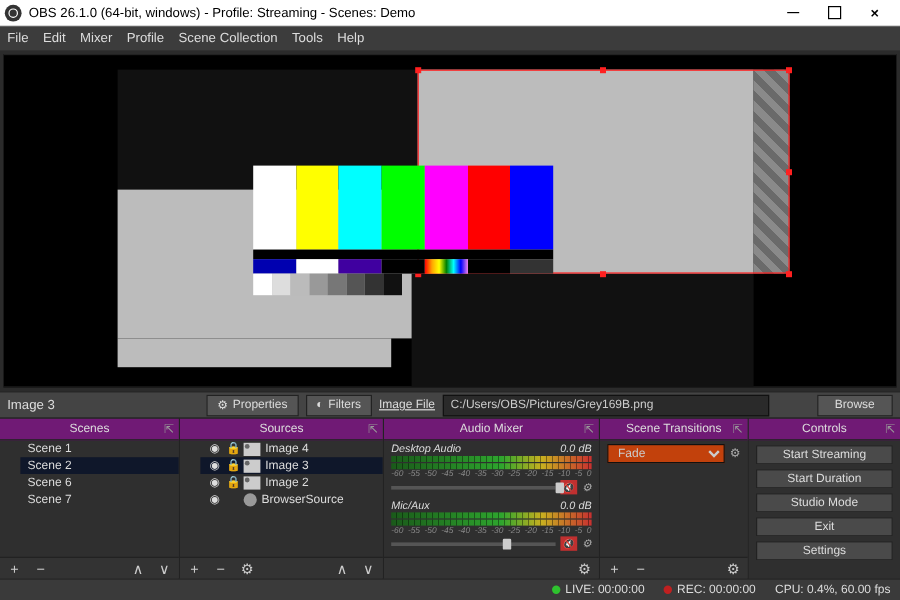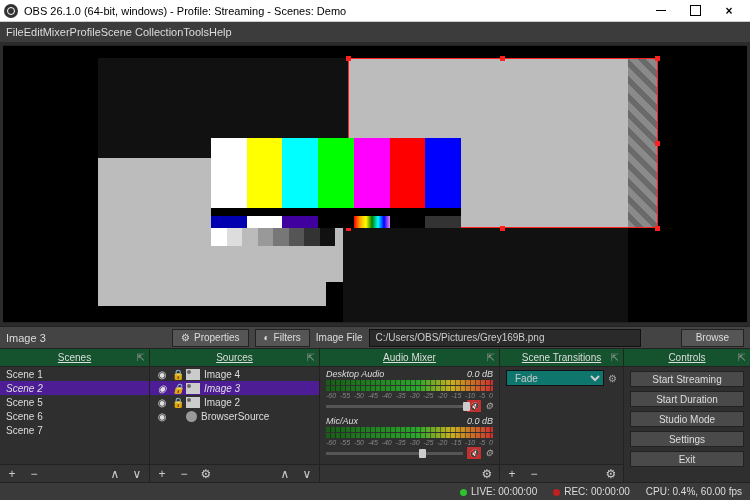--- a/index.html
+++ b/index.html
@@ -5,61 +5,61 @@
 * { margin: 0; padding: 0; box-sizing: border-box; font-family: "Segoe UI", Arial, sans-serif; }
 body { width: 750px; height: 500px; background: #2b2b2b; color: #ddd; font-size: 11px; overflow: hidden; }
 .titlebar { height: 22px; background: #fff; color: #000; display: flex; align-items: center; padding: 0 4px; border-bottom: 1px solid #ccc; }
 .titlebar-icon { width: 14px; height: 14px; border-radius: 50%; background: #333; margin-right: 6px; display: flex; align-items: center; justify-content: center; }
 .titlebar-icon::after { content: ""; width: 6px; height: 6px; border: 1px solid #fff; border-radius: 50%; }
 .titlebar-text { flex: 1; font-size: 11px; }
 .winbtn { width: 34px; height: 22px; display: flex; align-items: center; justify-content: center; font-size: 12px; cursor: pointer; }
 .winbtn.min::after { content: ""; width: 10px; border-top: 1px solid #000; }
 .winbtn.max::after { content: ""; width: 9px; height: 9px; border: 1px solid #000; }
 .winbtn.close { font-weight: bold; }
-.menubar { height: 20px; background: #3c3c3c; display: flex; align-items: center; padding: 0 6px; gap: 0; color: #ddd; }
+.menubar { height: 20px; background: #3c3c3c; display: flex; align-items: center; padding: 0 6px; gap: 12px; color: #ddd; }
 .menubar span { cursor: pointer; font-size: 11px; }
 .preview { height: 278px; background: #000; position: relative; border-top: 1px solid #222; border-bottom: 1px solid #222; margin: 3px; }
 .prev-dark { position: absolute; background: #111; }
 .prev-gray { position: absolute; background: #bcbcbc; }
 .sel-rect { position: absolute; border: 1px solid #ff2020; }
 .sel-handle { position: absolute; width: 5px; height: 5px; background: #ff2020; }
 .stripes { position: absolute; background: repeating-linear-gradient(45deg, #8a8a8a 0 6px, #6a6a6a 6px 12px); }
 .colorbars { position: absolute; display: flex; }
 .colorbars div { flex: 1; }
 .context { height: 22px; background: #444; display: flex; align-items: center; padding: 0 6px; gap: 6px; border-top: 1px solid #222; }
 .context-label { flex: 0 0 160px; font-size: 11px; }
 .ctx-btn { background: #555; border: 1px solid #222; padding: 2px 8px; font-size: 10px; color: #ddd; cursor: pointer; display: flex; align-items: center; gap: 4px; height: 18px; }
-.ctx-field { font-size: 10px; }
+.ctx-field { font-size: 10px; text-decoration: underline; }
 .ctx-input { background: #2a2a2a; border: 1px solid #111; color: #ccc; font-size: 10px; padding: 2px 6px; flex: 1; height: 18px; }
 .panels { height: 134px; display: flex; background: #333; border-top: 1px solid #222; }
 .panel { border-right: 1px solid #222; display: flex; flex-direction: column; }
-.panel-header { height: 18px; background: #14532d; display: flex; align-items: center; justify-content: center; position: relative; font-size: 10px; border-bottom: 1px solid #222; text-decoration: underline; }
+.panel-header { height: 18px; background: #701a75; display: flex; align-items: center; justify-content: center; position: relative; font-size: 10px; border-bottom: 1px solid #222; }
 .panel-header .dock { position: absolute; right: 4px; color: #999; cursor: pointer; font-size: 10px; }
 .panel-body { flex: 1; overflow: hidden; background: #2f2f2f; }
 .panel-footer { height: 18px; background: #333; display: flex; align-items: center; padding: 0 4px; gap: 6px; border-top: 1px solid #222; }
-.list-item { height: 14px; padding: 0 6px; display: flex; align-items: center; font-size: 10px; cursor: pointer; gap: 4px; }
-.list-item.selected { background: #4c1d95; font-style: italic; }
+.list-item { height: 14px; padding: 0 6px; display: flex; align-items: center; font-size: 10px; cursor: pointer; gap: 4px; margin-left: 17px; }
+.list-item.selected { background: #0f172a; }
 .toolbtn { width: 16px; height: 14px; display: flex; align-items: center; justify-content: center; color: #ccc; cursor: pointer; font-size: 12px; }
 .vis-icon { width: 12px; text-align: center; }
 .lock-icon { width: 10px; color: #888; }
 .src-icon { width: 14px; height: 11px; background: #ccc; display: inline-block; position: relative; }
 .src-icon.img::after { content: ""; position: absolute; left: 1px; top: 1px; width: 4px; height: 4px; background: #666; border-radius: 50%; }
 .src-icon.browser { background: #999; border-radius: 50%; width: 11px; }
 .mixer-track { padding: 2px 6px; font-size: 9px; font-style: italic; }
 .mixer-head { display: flex; justify-content: space-between; }
 .meter { height: 5px; background: linear-gradient(90deg, #1a5a1a, #2ea52e 55%, #c8b020 75%, #c83030); margin: 1px 0; position: relative; }
 .meter::after { content: ""; position: absolute; inset: 0; background: repeating-linear-gradient(90deg, transparent 0 4px, rgba(0,0,0,0.4) 4px 5px); }
 .scale { color: #888; font-size: 7px; display: flex; justify-content: space-between; }
 .slider-row { display: flex; align-items: center; gap: 4px; margin-top: 1px; }
 .slider { flex: 1; height: 3px; background: #555; position: relative; }
 .thumb { position: absolute; width: 7px; height: 9px; background: #ccc; top: -3px; border-radius: 1px; }
 .mute { width: 14px; height: 12px; background: #c03030; display: flex; align-items: center; justify-content: center; color: #fff; font-size: 8px; }
 .gear-s { color: #aaa; cursor: pointer; }
 .trans-row { display: flex; align-items: center; padding: 3px 6px; gap: 4px; font-size: 10px; }
-.trans-select { flex: 1; background: #0f766e; border: 1px solid #111; color: #ccc; padding: 1px 4px; font-size: 10px; height: 16px; }
+.trans-select { flex: 1; background: #c2410c; border: 1px solid #111; color: #ccc; padding: 1px 4px; font-size: 10px; height: 16px; }
 .trans-input { width: 56px; background: #2a2a2a; border: 1px solid #111; color: #ccc; padding: 1px 4px; font-size: 10px; height: 16px; }
 .spinner { width: 12px; display: flex; flex-direction: column; }
 .spinner span { height: 8px; background: #444; border: 1px solid #222; font-size: 6px; text-align: center; line-height: 5px; cursor: pointer; }
 .ctrl-btn { margin: 2px 6px; background: #4a4a4a; border: 1px solid #222; color: #ddd; font-size: 10px; height: 16px; cursor: pointer; }
 .statusbar { height: 18px; background: #3a3a3a; display: flex; align-items: center; justify-content: flex-end; padding: 0 8px; gap: 16px; font-size: 10px; border-top: 1px solid #222; }
 .status-dot { width: 7px; height: 7px; border-radius: 50%; background: #2ec22e; display: inline-block; margin-right: 4px; vertical-align: middle; }
 .status-dot.red { background: #c02020; }
 </style>
 </head>
 <body>
@@ -150,21 +150,20 @@
 <div class="panels">
 
   <div class="panel" style="width:150px">
     <div class="panel-header">
         <span>Scenes</span>
         <span class="dock">⇱</span>
       </div>
     <div class="panel-body" id="scenes-list">
         <div class="list-item">Scene 1</div>
         <div class="list-item selected">Scene 2</div>
-        <div class="list-item">Scene 5</div>
         <div class="list-item">Scene 6</div>
         <div class="list-item">Scene 7</div>
       </div>
     <div class="panel-footer">
       <span class="toolbtn">+</span>
       <span class="toolbtn">−</span>
       <span style="flex:1"></span>
       <span class="toolbtn">∧</span>
       <span class="toolbtn">∨</span>
     </div>
@@ -305,22 +304,22 @@
 
   <div class="panel" style="flex:1;border-right:none">
     <div class="panel-header">
         <span>Controls</span>
         <span class="dock">⇱</span>
       </div>
     <div class="panel-body" style="display:flex;flex-direction:column;padding-top:2px">
       <button class="ctrl-btn">Start Streaming</button>
       <button class="ctrl-btn">Start Duration</button>
       <button class="ctrl-btn">Studio Mode</button>
+      <button class="ctrl-btn">Exit</button>
       <button class="ctrl-btn">Settings</button>
-      <button class="ctrl-btn">Exit</button>
     </div>
   </div>
 
 </div>
 
 <div class="statusbar">
   <span><span class="status-dot"></span><span>LIVE: 00:00:00</span></span>
   <span><span class="status-dot red"></span><span>REC: 00:00:00</span></span>
   <span>CPU: 0.4%, 60.00 fps</span>
 </div>

